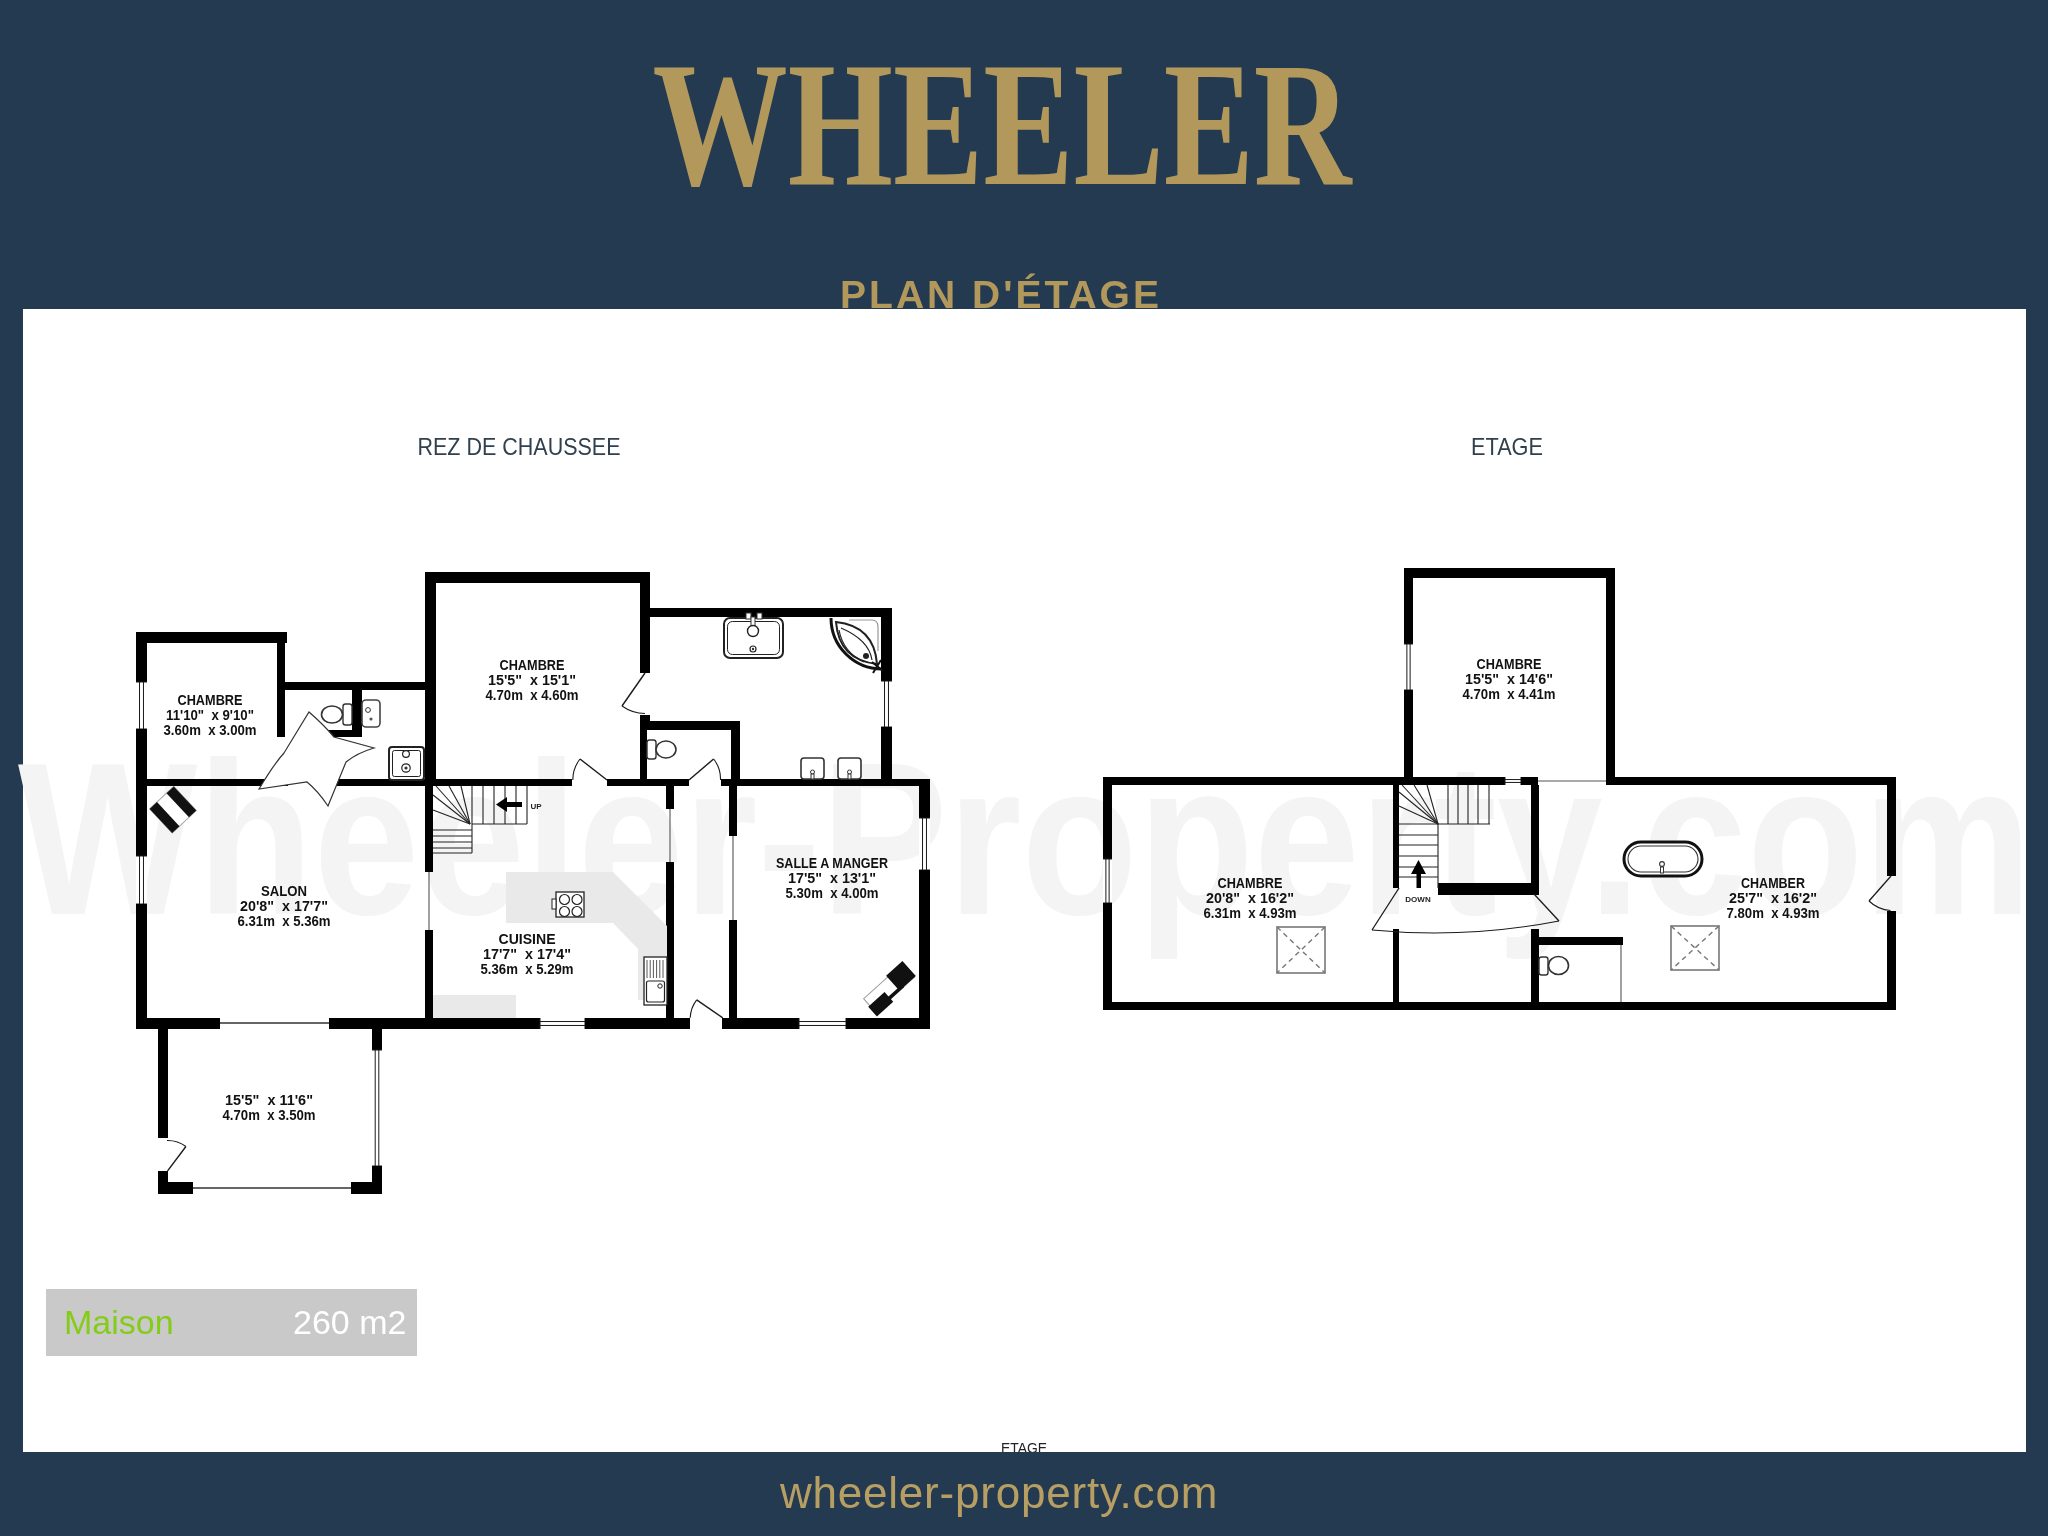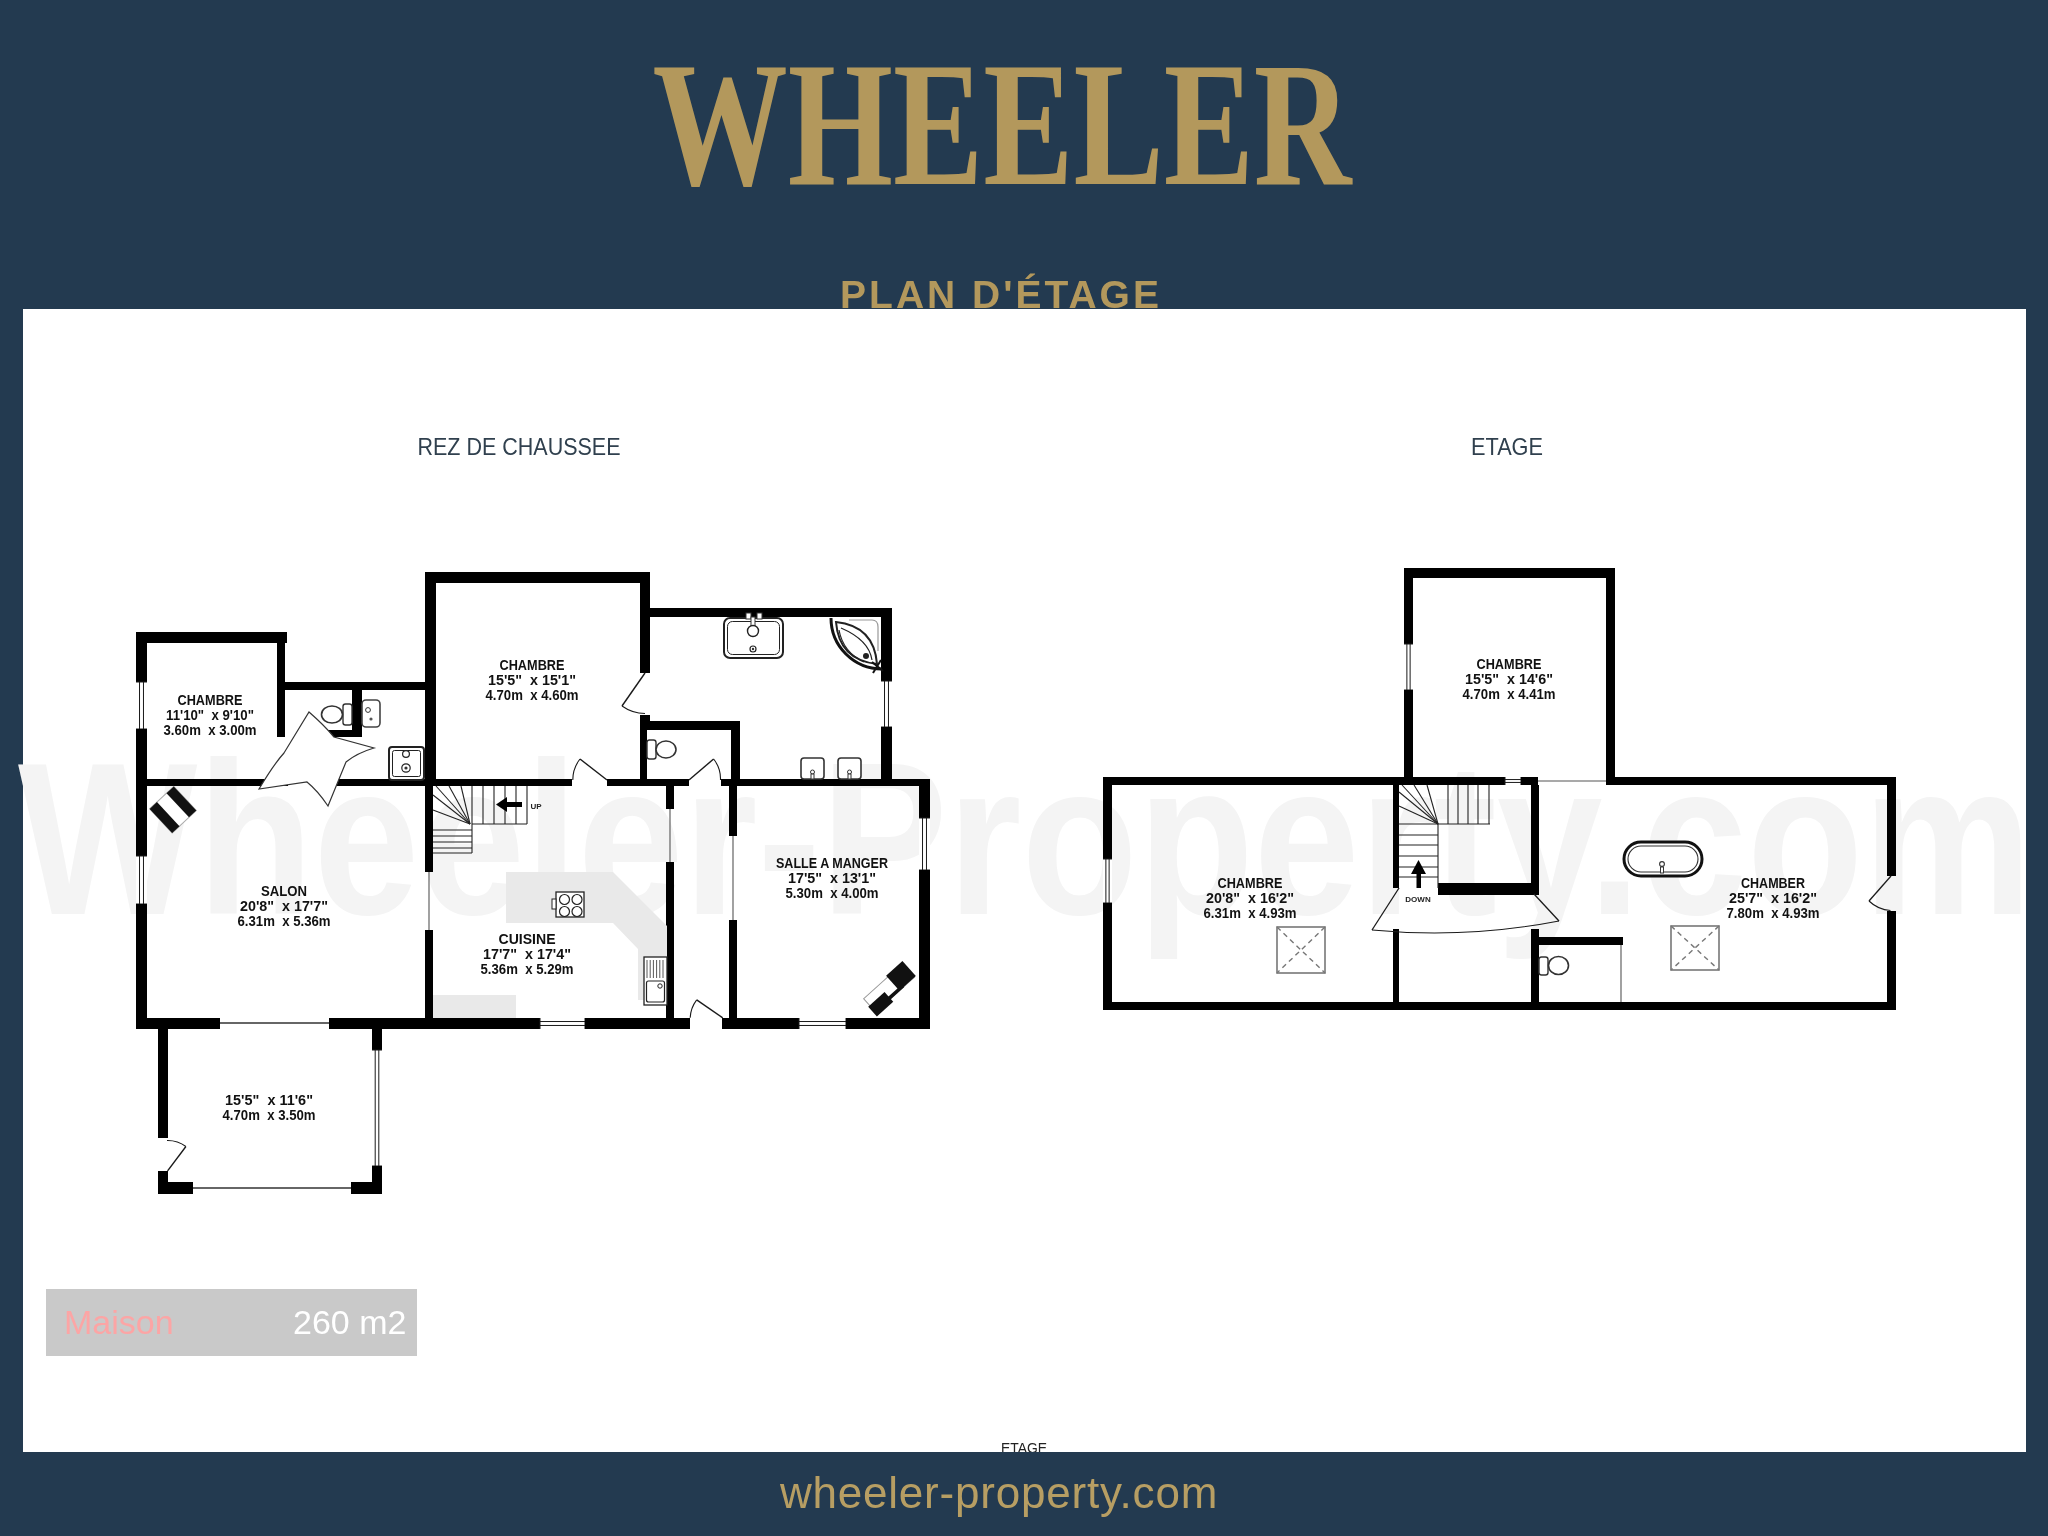--- a/index.html
+++ b/index.html
@@ -655,19 +655,19 @@
       <text x="1773" y="918" font-size="15.3" font-weight="bold" text-anchor="middle" fill="#111" letter-spacing="0" textLength="93" lengthAdjust="spacingAndGlyphs" font-family="Liberation Sans, sans-serif">7.80m&nbsp;&nbsp;x 4.93m</text>
     </g>
 
 <g>
       <text x="1024" y="1452.5" font-size="15" font-weight="normal" text-anchor="middle" fill="#222" letter-spacing="0" textLength="46" lengthAdjust="spacingAndGlyphs" font-family="Liberation Sans, sans-serif">ETAGE</text>
     </g>
 </svg>
 
 <div class="abs" style="left:46px;top:1289px;width:371px;height:67px;background:#c9c9c9;"></div>
 
-<div class="abs" style="left:64px;top:1303px;font-size:34px;color:#fca5a5;">Maison</div>
+<div class="abs" style="left:64px;top:1303px;font-size:34px;color:#84cc16;">Maison</div>
 
 <div class="abs" style="left:293px;top:1303px;font-size:34px;color:#ffffff;">260 m2</div>
 
 <div class="abs" style="left:0;top:1452px;width:2048px;height:84px;background:#233a50;"></div>
 
 <div class="abs" style="left:0;top:1468px;width:1998px;text-align:center;font-size:44px;color:#b79e63;letter-spacing:0.8px;">wheeler-property.com</div>
 
 </body></html>

